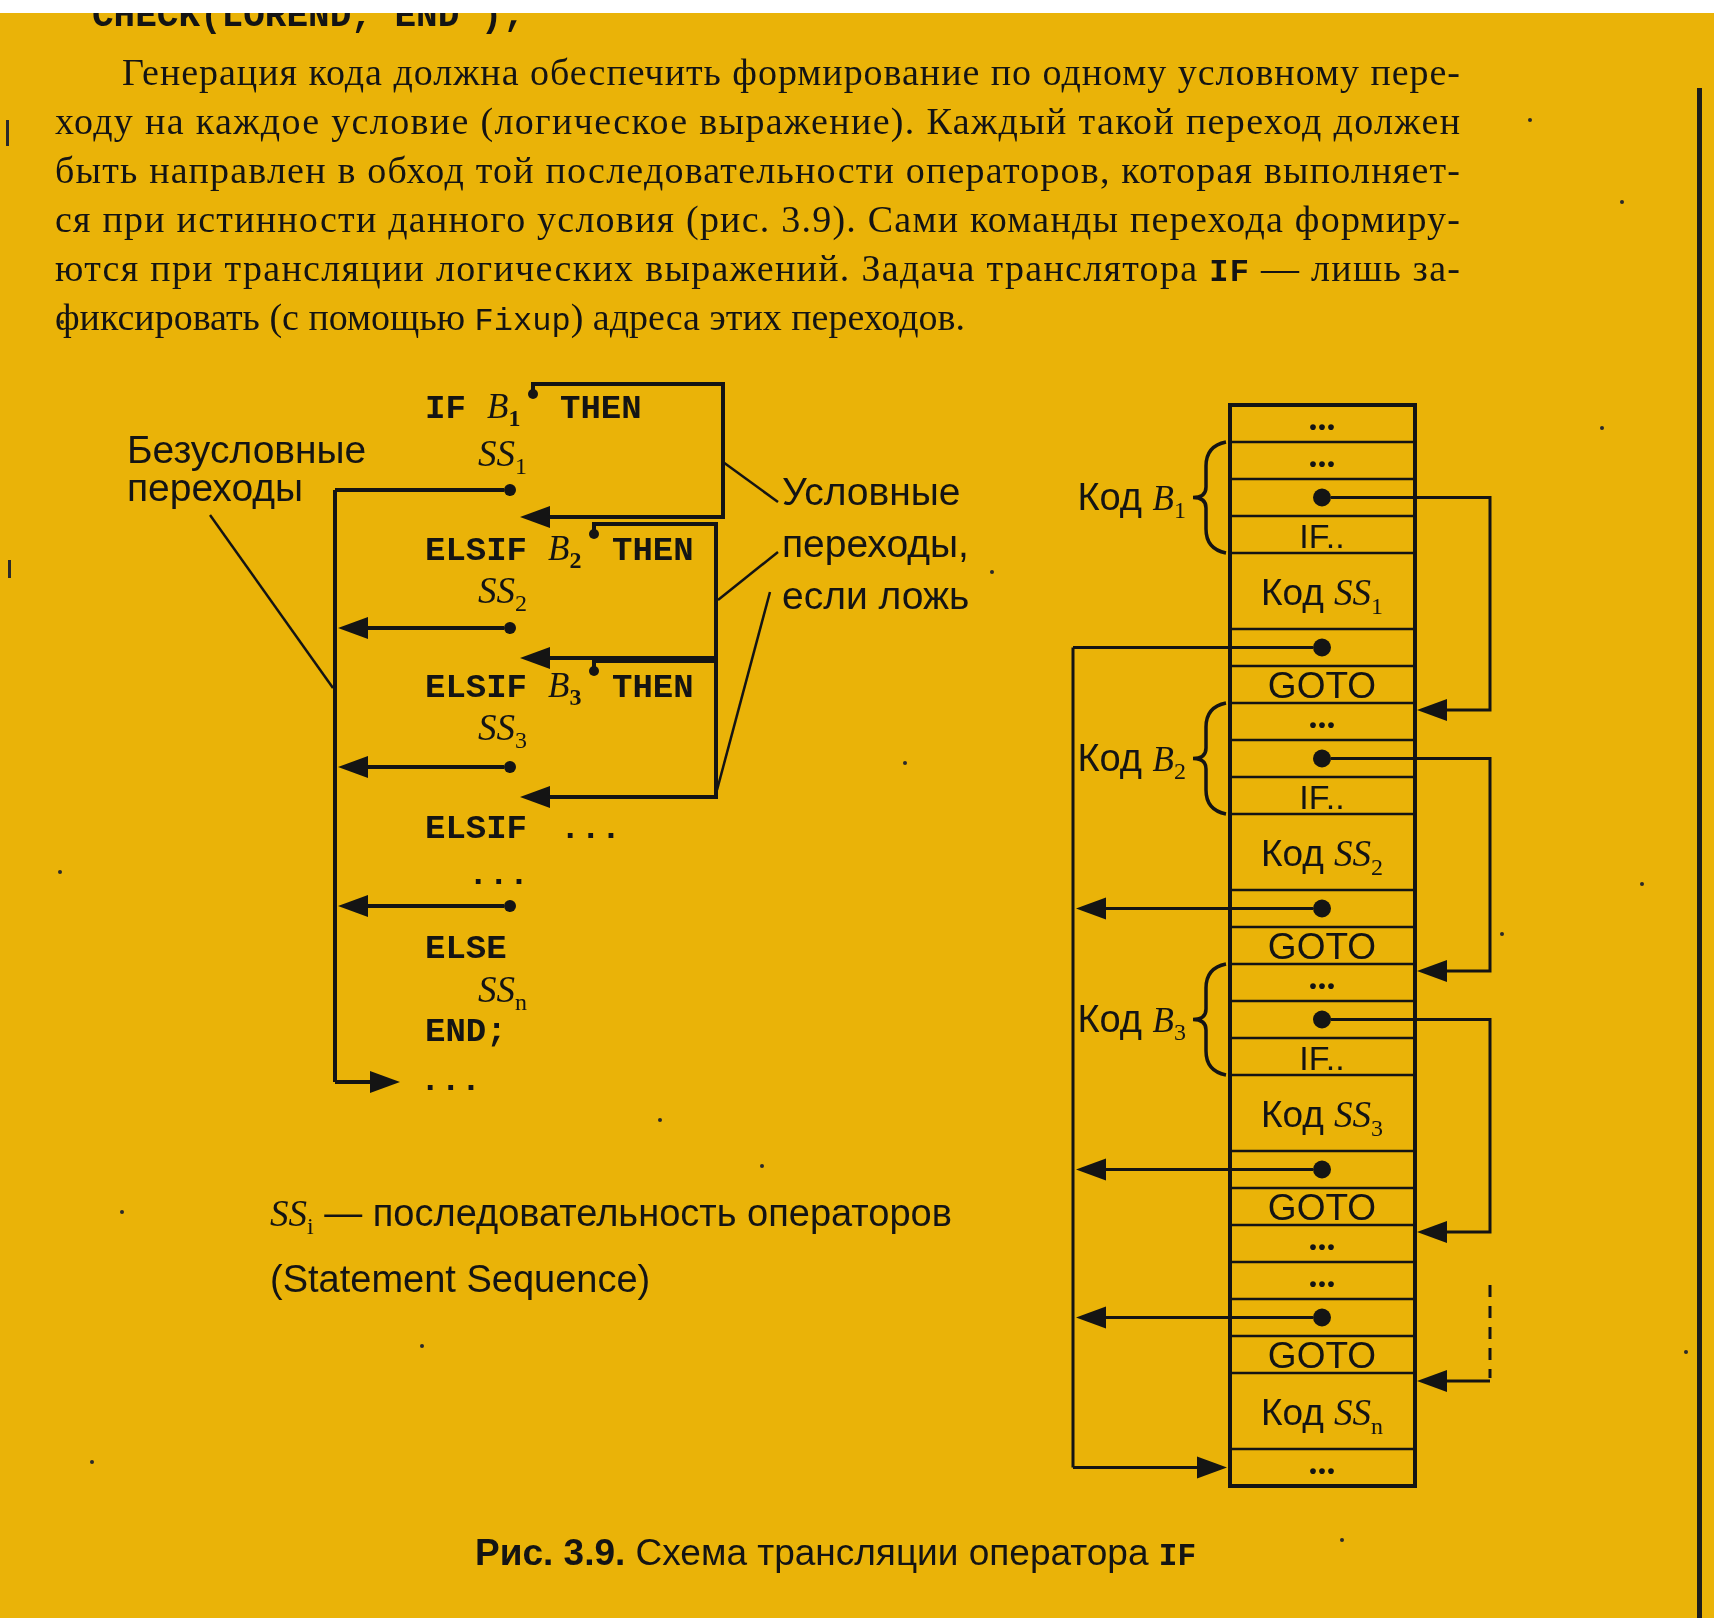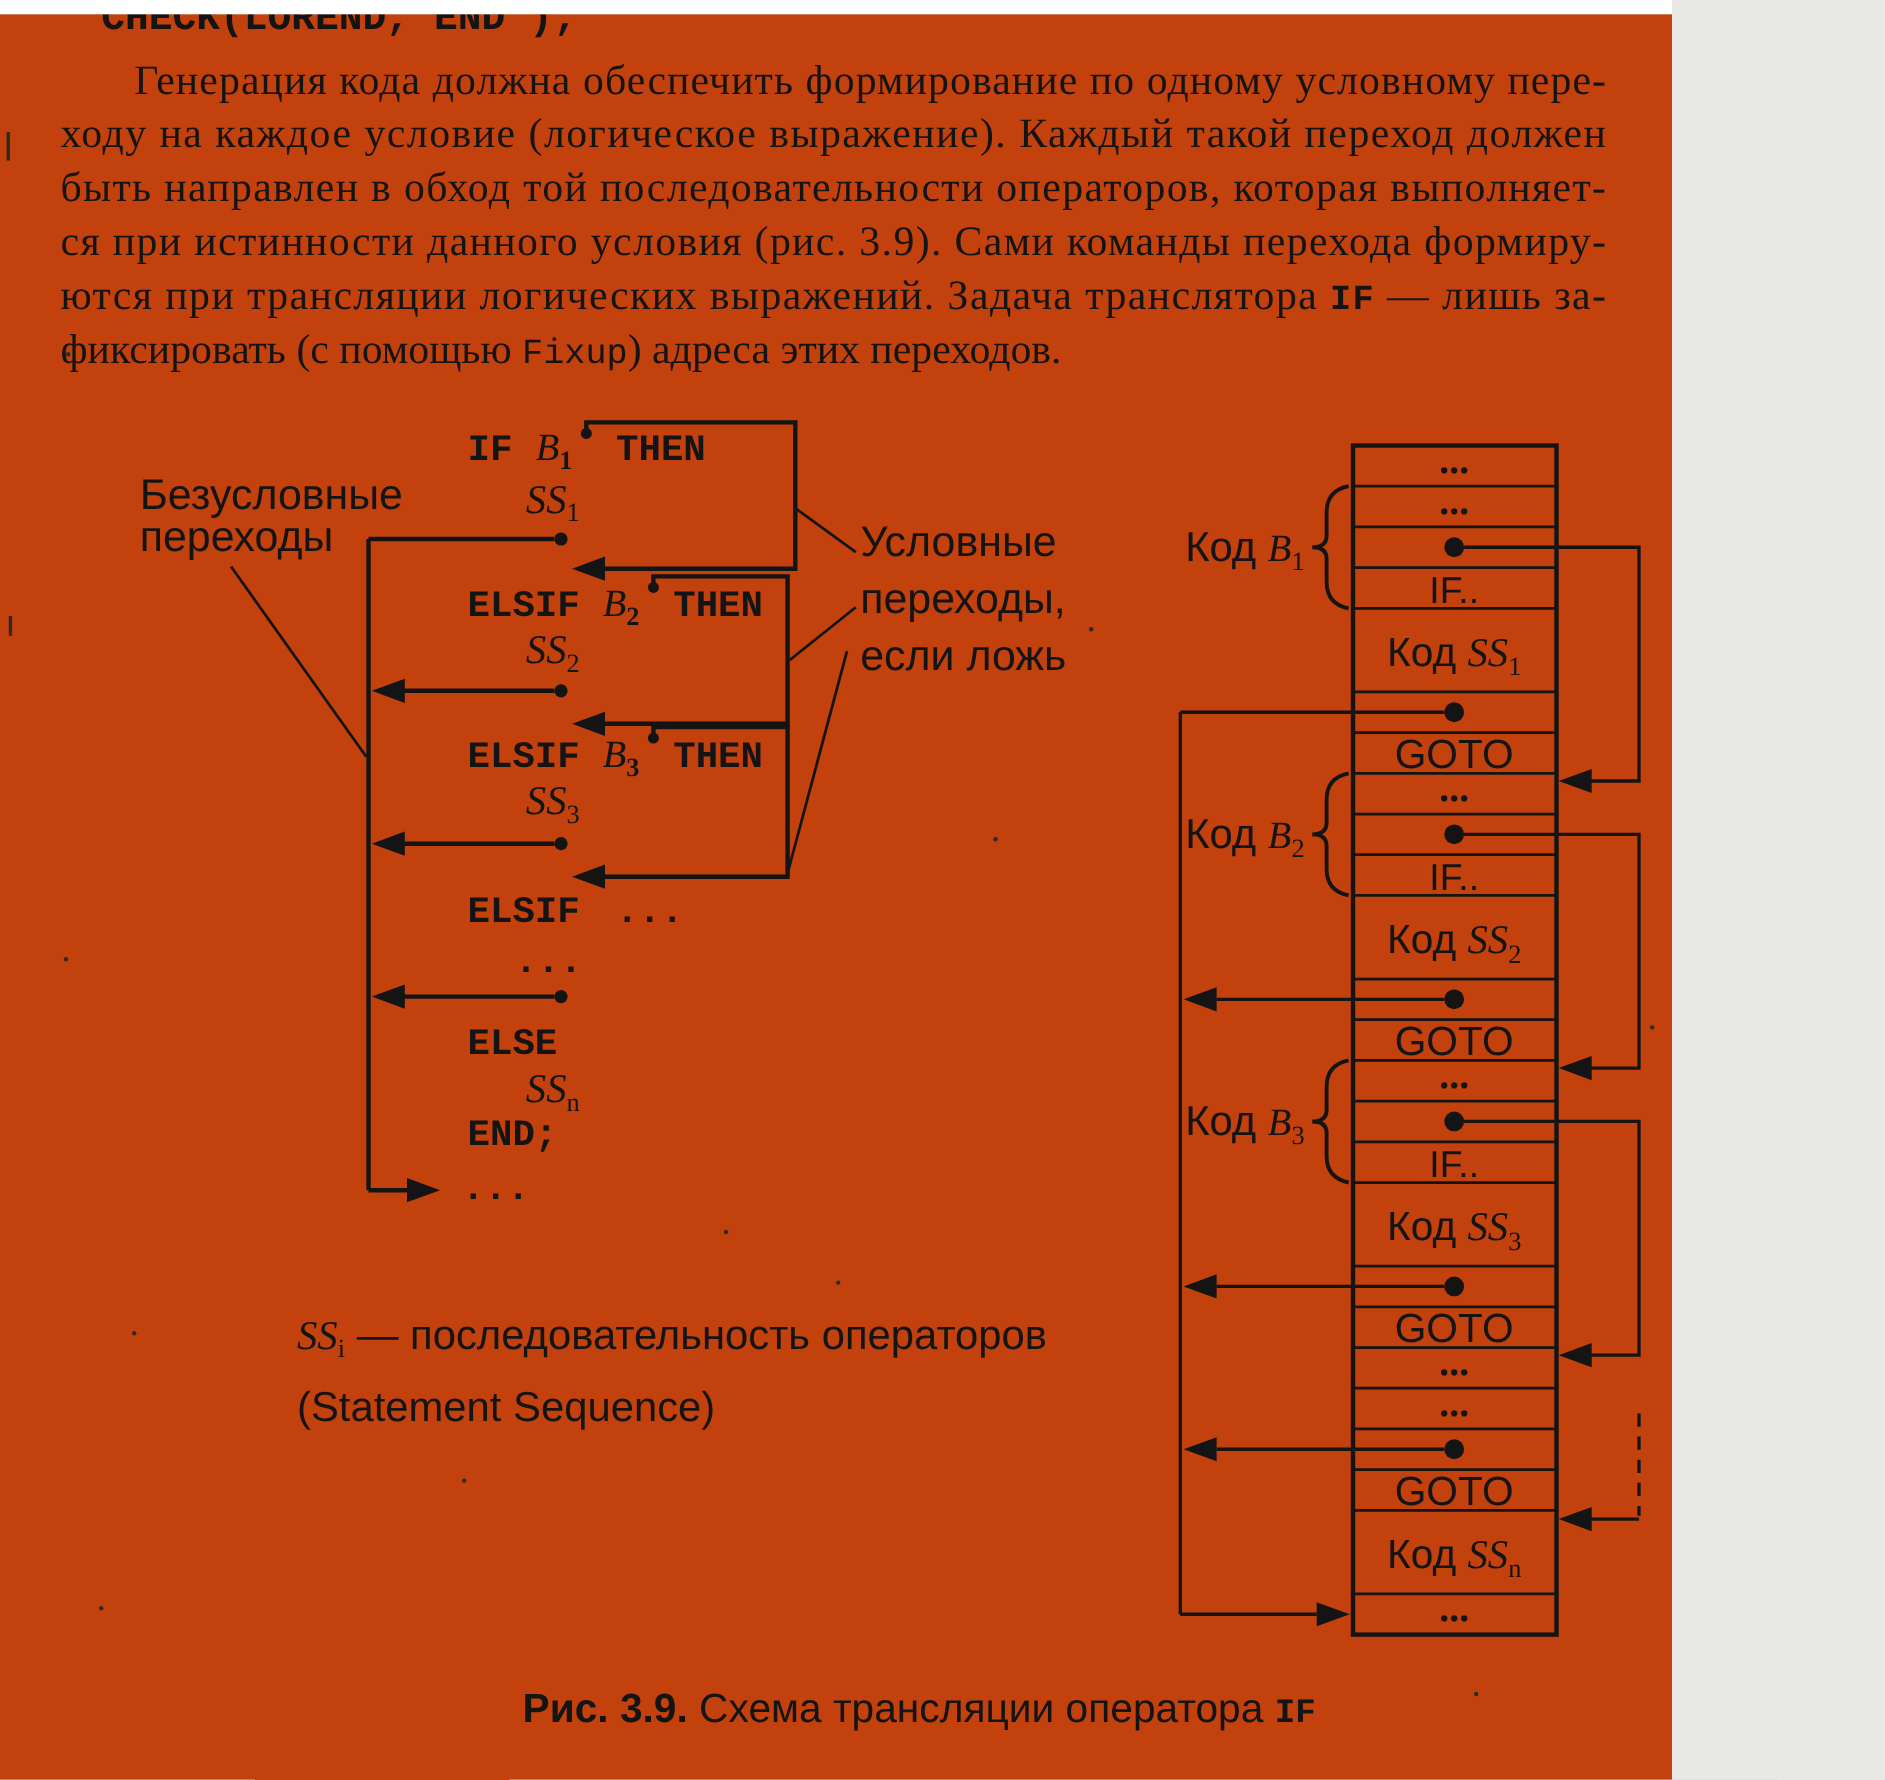--- a/index.html
+++ b/index.html
@@ -1,16 +1,16 @@
 <!DOCTYPE html>
 <html><head>
 <meta charset="utf-8">
 <style>
   html,body{margin:0;padding:0;background:#e8e8e6;}
-  #page{position:relative;width:1520px;height:1618px;background:#c2410c;overflow:hidden;
+  #page{position:relative;width:1714px;height:1618px;background:#eab308;overflow:hidden;
         font-family:"Liberation Sans",sans-serif;text-align:center;}
   svg text{fill:#141414;}
   .par{font-family:"Liberation Serif",serif;font-size:38px;}
   .par-mono-b{font-family:"Liberation Mono",monospace;font-weight:bold;font-size:32px;}
   .par-mono{font-family:"Liberation Mono",monospace;font-size:32px;}
   .code{font-family:"Liberation Mono",monospace;font-weight:bold;font-size:34px;}
   .bvar{font-family:"Liberation Serif",serif;font-style:italic;font-size:35px;font-weight:normal;}
   .ssvar{font-family:"Liberation Serif",serif;font-style:italic;font-size:37px;}
   .sub{font-size:24px;font-family:"Liberation Serif",serif;}
   .lbl{font-size:39px;}

